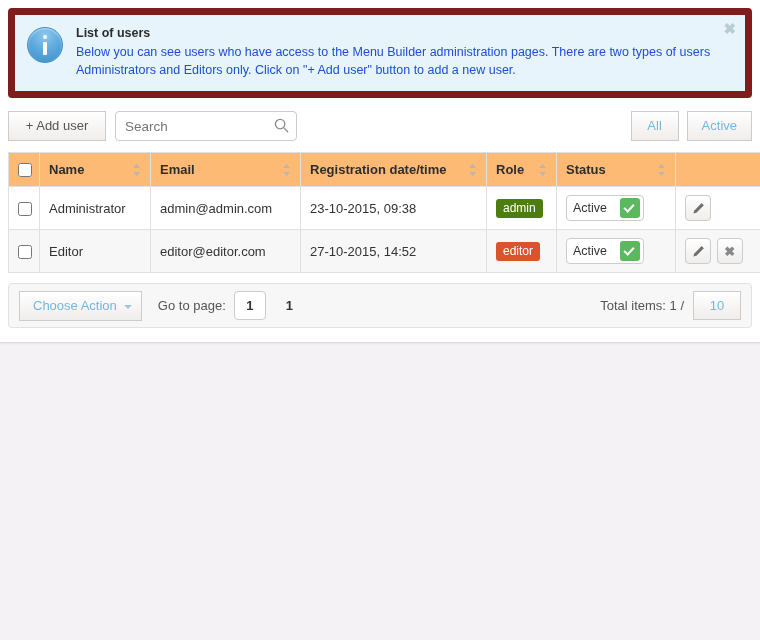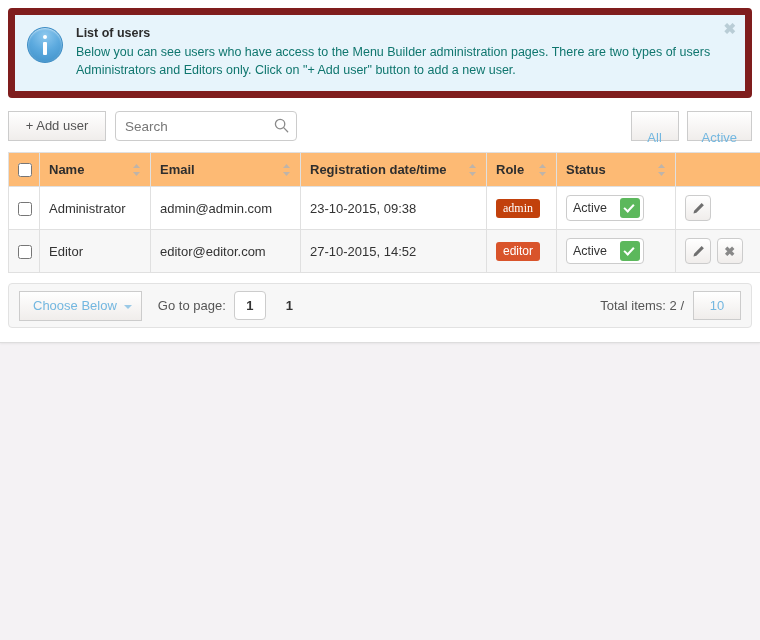--- a/index.html
+++ b/index.html
@@ -75,21 +75,21 @@
   }
   .alert-title {
     font-weight: bold;
     font-size: 12.5px;
     color: #2d2d2d;
     line-height: 17px;
     margin-bottom: 1px;
   }
   .alert-text {
     font-size: 12.5px;
-    color: #0f766e;
+    color: #1d4ed8;
     line-height: 18px;
   }
   .alert-close {
     position: absolute;
     top: 6px;
     right: 9px;
     font-size: 15px;
     line-height: 1;
     color: #b9cdd6;
     font-weight: bold;
@@ -149,21 +149,21 @@
   }
   .filters {
     margin-left: auto;
     display: flex;
     gap: 8px;
   }
   .btn-filter {
     color: #73b7e0;
     min-width: 48px;
     text-align: center;
-    padding: 12px 14px;
+    padding: 0 14px;
   }
 
   
   table.users {
     width: 100%;
     border-collapse: collapse;
     margin-top: 11px;
     table-layout: fixed;
   }
   table.users th, table.users td {
@@ -221,21 +221,21 @@
   }
 
   .badge {
     display: inline-block;
     color: #ffffff;
     font-size: 12px;
     padding: 3px 7px 4px 7px;
     border-radius: 3px;
     line-height: 12px;
   }
-  .badge-admin { background: #c2410c; font-family: Liberation Serif, serif; }
+  .badge-admin { background: #4d7c0f; }
   .badge-editor { background: #d9542b; }
 
   .status-box {
     display: inline-flex;
     align-items: center;
     justify-content: space-between;
     width: 78px;
     height: 26px;
     box-sizing: border-box;
     border: 1px solid #cccccc;
@@ -482,26 +482,26 @@
           <span class="action-btn">
             <span class="action-x">✖</span>
           </span>
         </td>
       </tr>
     </tbody>
   </table>
 
   <div class="footer">
     <button class="btn btn-action-select">
-      <span>Choose Below</span>
+      <span>Choose Action</span>
       <span class="caret"></span>
     </button>
     <span class="goto-label">Go to page:</span>
     <input class="page-input" type="text" value="1" style="">
     <span class="page-number">1</span>
 
     <div class="total-wrap">
-      <span class="total-label">Total items: 2 /</span>
+      <span class="total-label">Total items: 1 /</span>
       <button class="btn btn-perpage">10</button>
     </div>
   </div>
 
 </div>
 
 </body></html>

